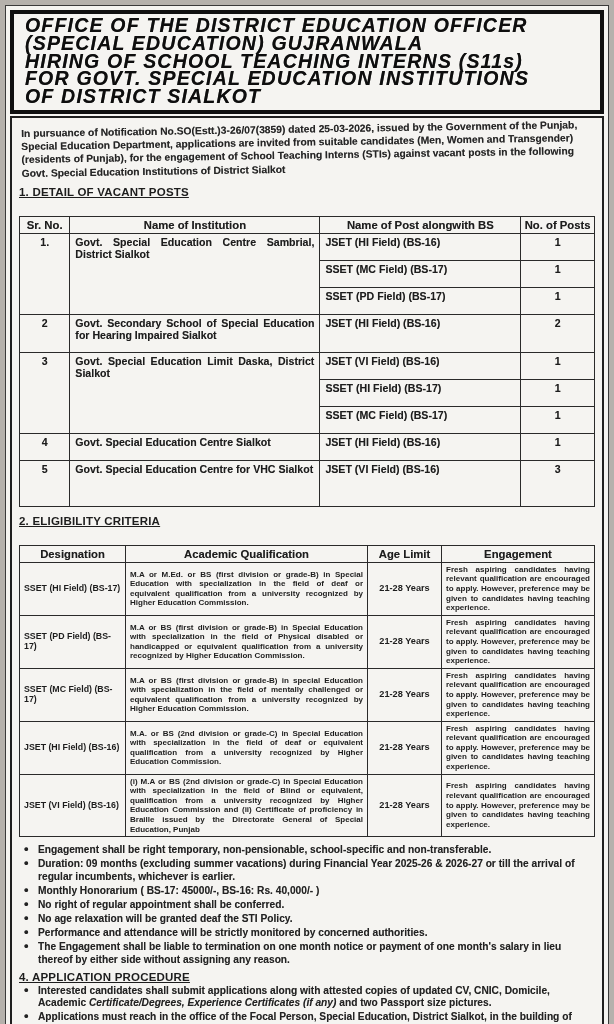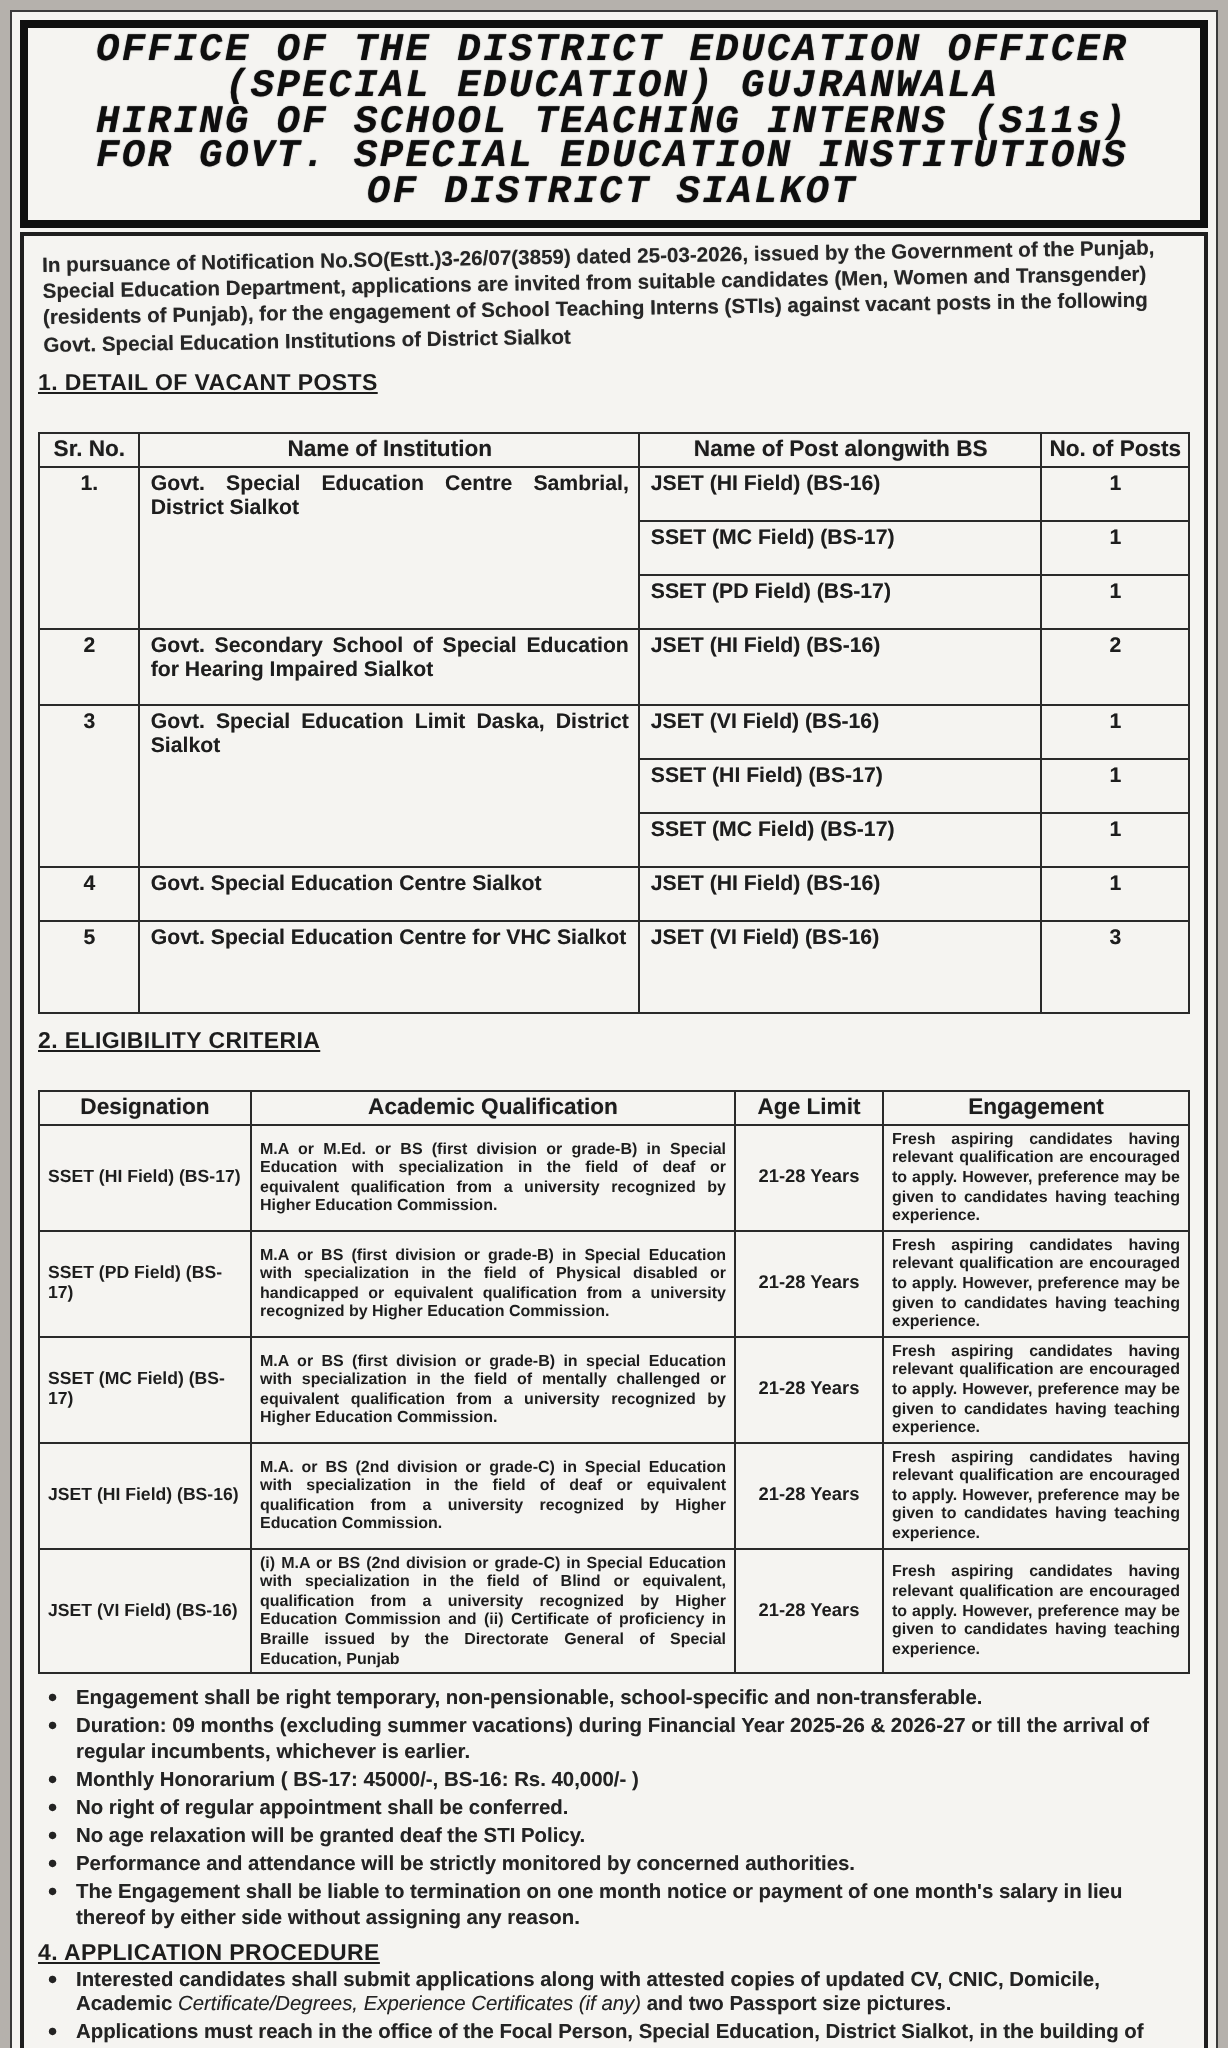--- a/index.html
+++ b/index.html
@@ -21,24 +21,23 @@
   .ad{
     margin:5px 5px 0 5px;
     background:var(--paper);
     border:1px solid #3a3a3a;
     width:604px;
   }
   
   .header-box{
     margin:4px 4px 2px 4px;
     border:4px solid #101010;
-    padding:3px 2px 4px 0;
-    text-align:center;
+    padding:3px 2px 4px 11px;
+    text-align:left;
     background:var(--paper);
-    font-family:Liberation Mono, monospace;
   }
   .header-box .hline{
     font-weight:bold;font-style:italic;
     font-size:19.5px;line-height:17.8px;
     letter-spacing:1.2px;
     color:#0e0e0e;
     text-shadow:0 0 .6px rgba(0,0,0,.65);
     white-space:nowrap;
   }
   
@@ -111,21 +110,21 @@
     margin-bottom:1.5px;
     color:#232323;
     text-shadow:0 0 .3px rgba(0,0,0,.3);
   }
   ul.bullets li::before{
     content:"\2022";
     position:absolute;left:3px;top:-1px;
     font-size:13px;
   }
   .seg-bold{font-weight:bold;font-family:Liberation Mono, monospace;}
-  .seg-bolditalic{font-weight:normal;font-style:italic;}
+  .seg-bolditalic{font-weight:bold;font-style:italic;}
 </style>
 </head>
 <body>
 
 <div class="ad">
 
   <div class="header-box">
     <div class="hline">OFFICE OF THE DISTRICT EDUCATION OFFICER</div>
     <div class="hline">(SPECIAL EDUCATION) GUJRANWALA</div>
     <div class="hline">HIRING OF SCHOOL TEACHING INTERNS (S11s)</div>

